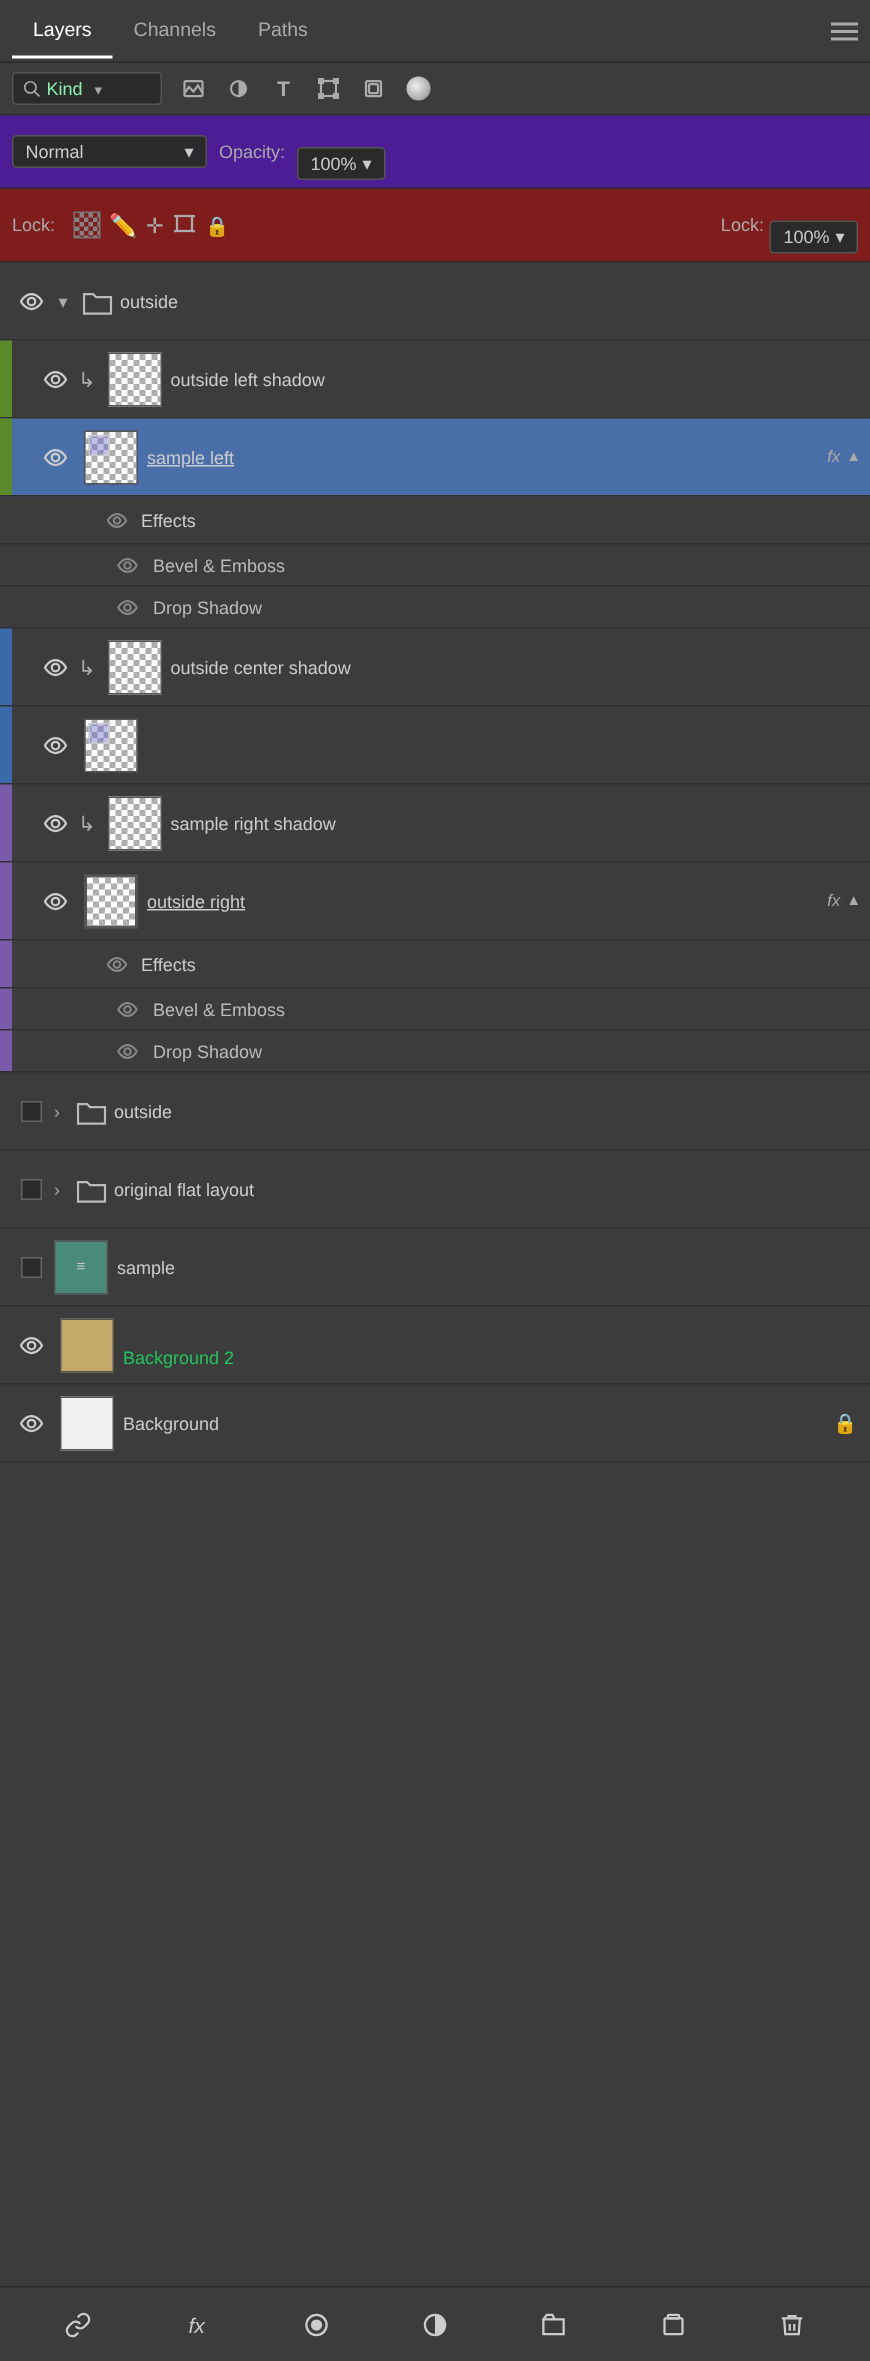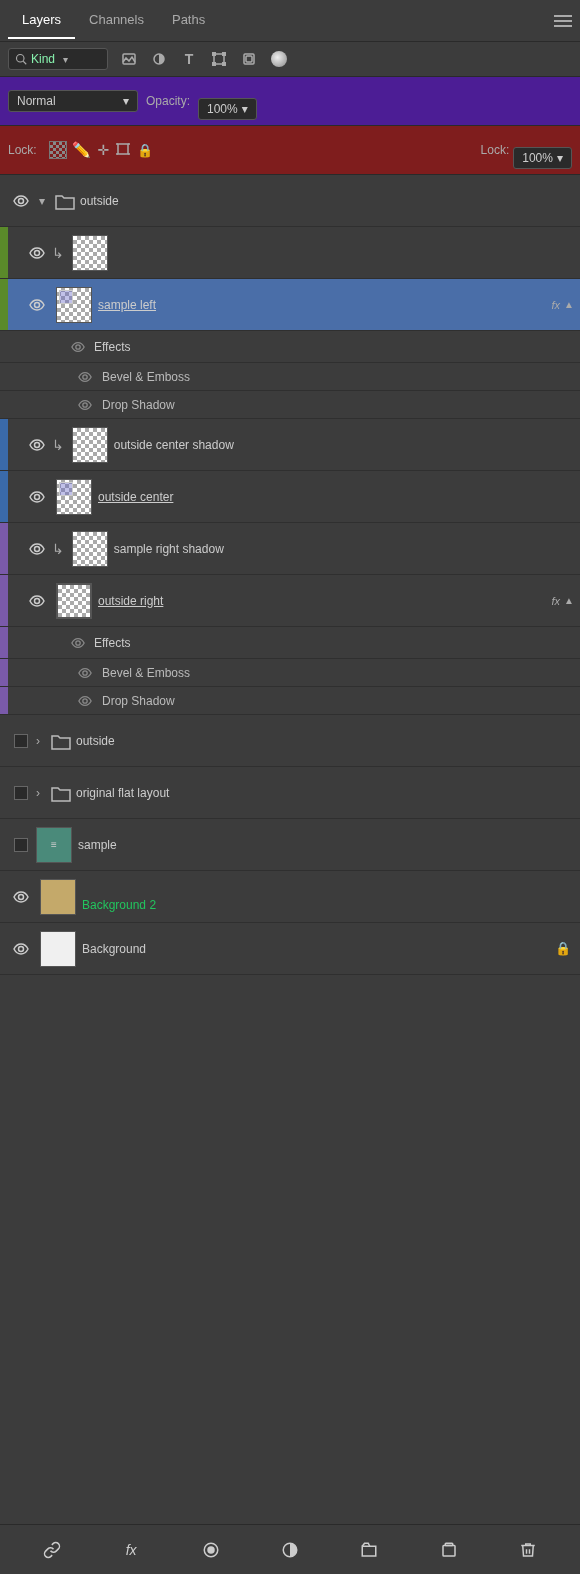--- a/index.html
+++ b/index.html
@@ -319,20 +319,21 @@
     <div style="display: flex; align-items: center; min-height: 52px; border-bottom: 1px solid rgb(47, 47, 47); position: relative; cursor: pointer;">
       <div style="width:8px;align-self:stretch;background:#5a8a2a;flex-shrink:0;"></div>
       <div style="width:26px;height:26px;display:flex;align-items:center;justify-content:center;flex-shrink:0;margin-left:16px;">
         <svg width="16" height="16" viewBox="0 0 16 16" fill="none" stroke="#ccc" stroke-width="1.5">
           <path d="M1 8s2.5-5 7-5 7 5 7 5-2.5 5-7 5-7-5-7-5z"></path>
           <circle cx="8" cy="8" r="2.5"></circle>
         </svg>
       </div>
       <div style="font-size:14px;color:#aaa;margin:0 2px;">↳</div>
       <div style="width:36px;height:36px;background-image:linear-gradient(45deg,#aaa 25%,transparent 25%),linear-gradient(-45deg,#aaa 25%,transparent 25%),linear-gradient(45deg,transparent 75%,#aaa 75%),linear-gradient(-45deg,transparent 75%,#aaa 75%);background-size:8px 8px;background-position:0 0,0 4px,4px -4px,-4px 0;background-color:#fff;border:1px solid #555;flex-shrink:0;margin:0 6px;"></div>
+      <span style="flex:1;font-size:12px;color:#ccc;white-space:nowrap;overflow:hidden;text-overflow:ellipsis;">outside left shadow</span>
     </div>
     <div style="display: flex; align-items: center; min-height: 52px; border-bottom: 1px solid rgb(47, 47, 47); position: relative; cursor: pointer; background: rgb(74, 110, 168);">
       <div style="width:8px;align-self:stretch;background:#5a8a2a;flex-shrink:0;"></div>
       <div style="width:26px;height:26px;display:flex;align-items:center;justify-content:center;flex-shrink:0;margin-left:16px;">
         <svg width="16" height="16" viewBox="0 0 16 16" fill="none" stroke="#ccc" stroke-width="1.5">
           <path d="M1 8s2.5-5 7-5 7 5 7 5-2.5 5-7 5-7-5-7-5z"></path>
           <circle cx="8" cy="8" r="2.5"></circle>
         </svg>
       </div>
       <div style="width:36px;height:36px;background:#666;border:1px solid #555;flex-shrink:0;margin:0 6px;position:relative;overflow:hidden;display:flex;align-items:center;justify-content:center;">
@@ -391,21 +392,20 @@
       <div style="width:26px;height:26px;display:flex;align-items:center;justify-content:center;flex-shrink:0;margin-left:16px;">
         <svg width="16" height="16" viewBox="0 0 16 16" fill="none" stroke="#ccc" stroke-width="1.5">
           <path d="M1 8s2.5-5 7-5 7 5 7 5-2.5 5-7 5-7-5-7-5z"></path>
           <circle cx="8" cy="8" r="2.5"></circle>
         </svg>
       </div>
       <div style="width:36px;height:36px;background:#666;border:1px solid #555;flex-shrink:0;margin:0 6px;position:relative;overflow:hidden;display:flex;align-items:center;justify-content:center;">
       <div style="width:34px;height:34px;background-image:linear-gradient(45deg,#aaa 25%,transparent 25%),linear-gradient(-45deg,#aaa 25%,transparent 25%),linear-gradient(45deg,transparent 75%,#aaa 75%),linear-gradient(-45deg,transparent 75%,#aaa 75%);background-size:8px 8px;background-position:0 0,0 4px,4px -4px,-4px 0;background-color:#fff;"></div>
       <div style="position:absolute;top:2px;left:2px;width:14px;height:14px;border:1.5px solid #ccc;background:rgba(100,100,200,0.4)"></div>
     </div>
-      <span style="flex:1;font-size:12px;color:#ccc;text-decoration:underline;white-space:nowrap;overflow:hidden;text-overflow:ellipsis;">outside center</span>
     </div>
     <div style="display: flex; align-items: center; min-height: 52px; border-bottom: 1px solid rgb(47, 47, 47); position: relative; cursor: pointer;">
       <div style="width:8px;align-self:stretch;background:#7a5aaa;flex-shrink:0;"></div>
       <div style="width:26px;height:26px;display:flex;align-items:center;justify-content:center;flex-shrink:0;margin-left:16px;">
         <svg width="16" height="16" viewBox="0 0 16 16" fill="none" stroke="#ccc" stroke-width="1.5">
           <path d="M1 8s2.5-5 7-5 7 5 7 5-2.5 5-7 5-7-5-7-5z"></path>
           <circle cx="8" cy="8" r="2.5"></circle>
         </svg>
       </div>
       <div style="font-size:14px;color:#aaa;margin:0 2px;">↳</div>

